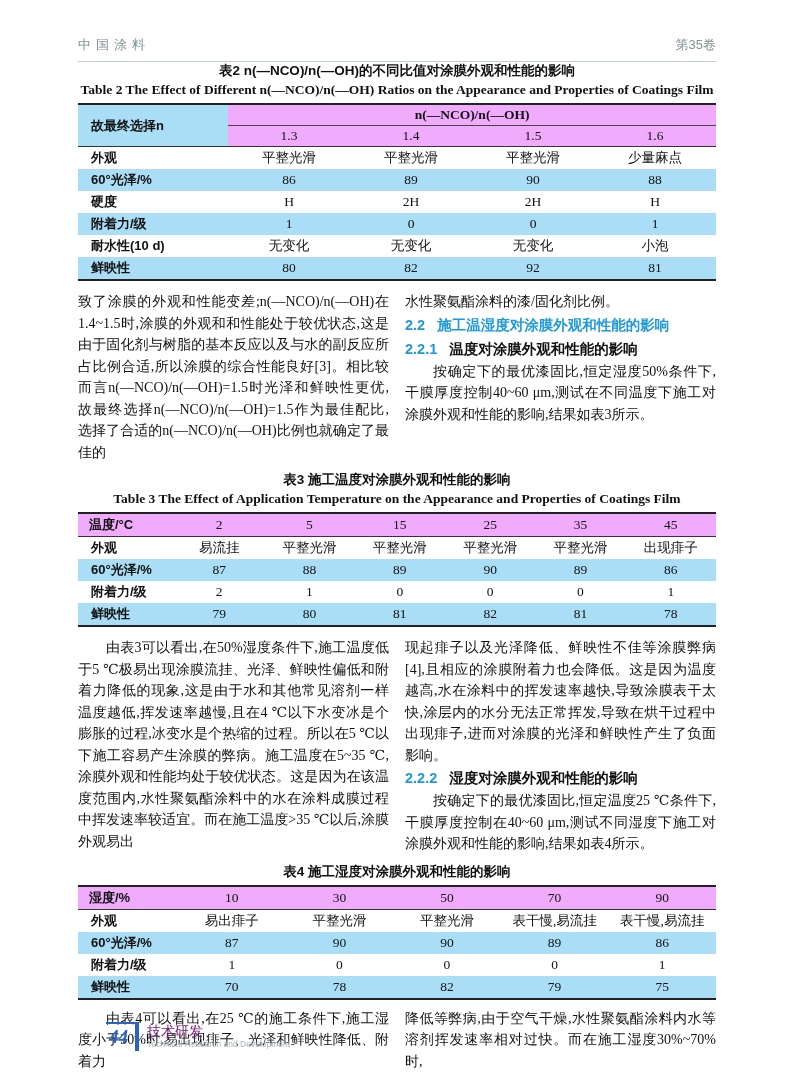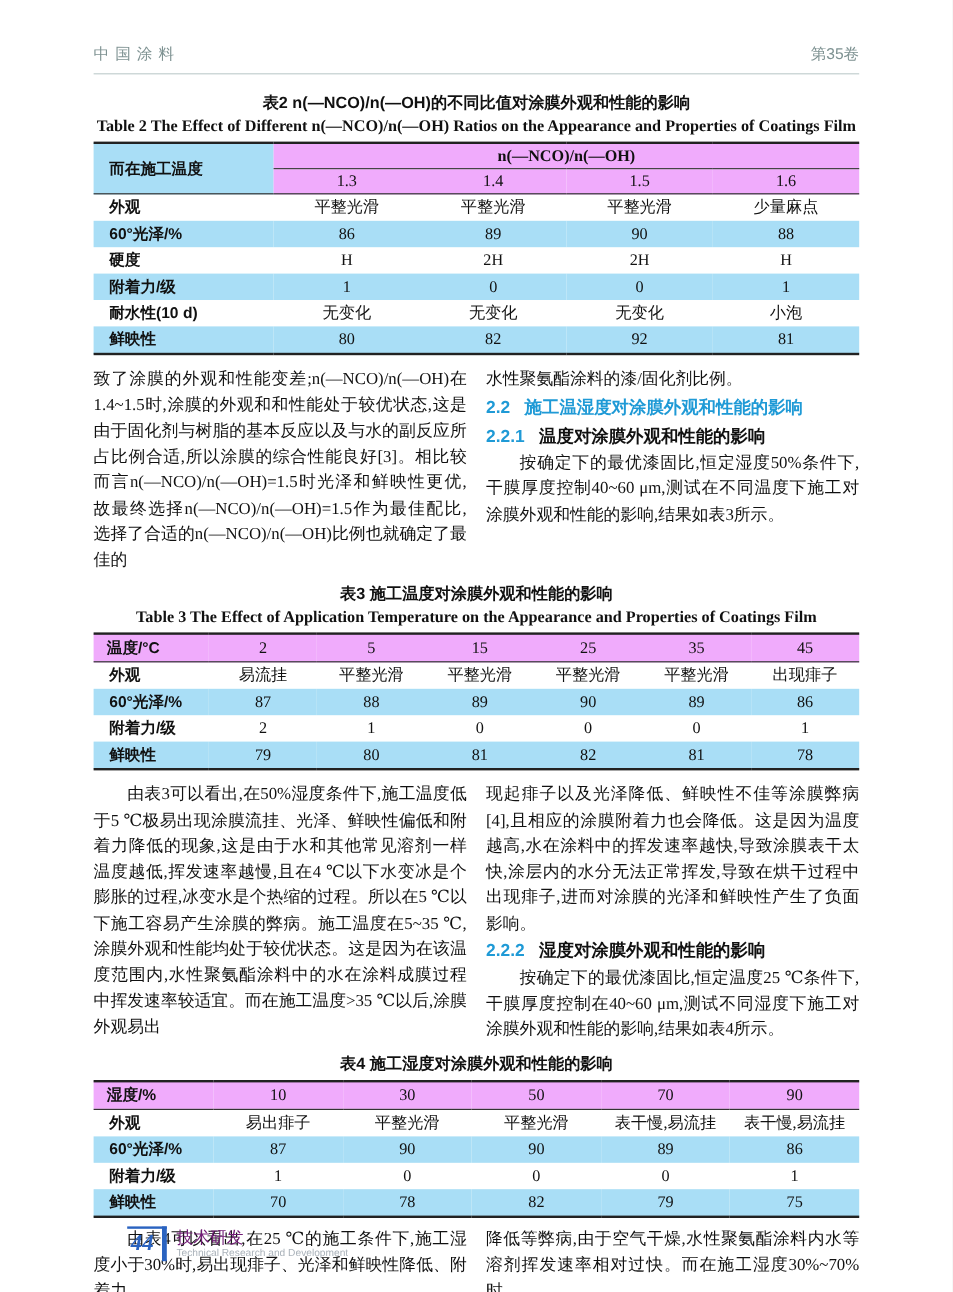--- a/index.html
+++ b/index.html
@@ -60,21 +60,21 @@
     font-weight:bold; color:#1f9ad6; font-size:14.5px; line-height:24px;
   }
   .h2 .num { margin-right:12px; }
   .h3 {
     font-family:"Liberation Sans","DejaVu Sans",sans-serif;
     font-weight:bold; font-size:14.5px; line-height:24px; color:#111;
   }
   .h3 .num { color:#1f9ad6; margin-right:12px; }
 
   
-  .mt-cap2 { margin-top:15px; }
+  .mt-cap2 { }
   .mt-tbl  { margin-top:5px; }
   .mt-cols { margin-top:10px; }
   .mt-cap  { margin-top:8px; }
   .mt-cols3{ margin-top:8px; }
 
   
   .footer { position:absolute; left:78px; top:1022px; display:flex; align-items:flex-start;margin-left:28px; }
   .pagenum {
     display:inline-block; color:#2a63c0; font-weight:bold; font-style:italic;
     font-size:19px; line-height:24px; padding:1px 7px 2px 3px;
@@ -109,21 +109,21 @@
     <table class="dtable mt-tbl">
       <colgroup>
           <col class="c-label2">
           <col>
           <col>
           <col>
           <col>
         </colgroup>
       <thead>
         <tr>
-          <th rowspan="2" class="corner">而在施工温度</th>
+          <th rowspan="2" class="corner">故最终选择n</th>
           <th colspan="4" class="spanh">n(—NCO)/n(—OH)</th>
         </tr>
         <tr>
           <th>1.3</th>
           <th>1.4</th>
           <th>1.5</th>
           <th>1.6</th>
         </tr>
       </thead>
       <tbody>

